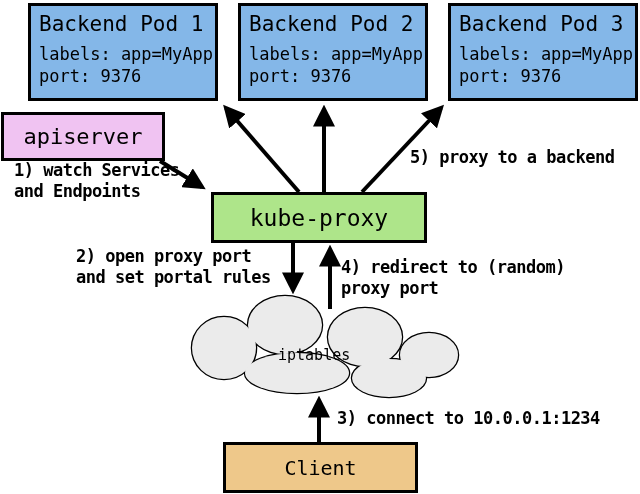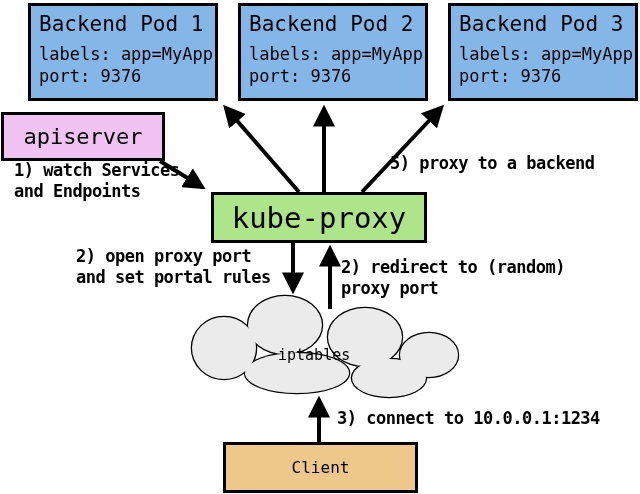--- a/index.html
+++ b/index.html
@@ -21,35 +21,35 @@
   }
   .pod.p1{left:28px;} .pod.p2{left:238px;} .pod.p3{left:448px;}
   .pod-title{font-size:21px;line-height:27px;margin-bottom:5px;white-space:nowrap;}
   .pod-line{font-size:17px;line-height:22px;white-space:nowrap;}
   .apiserver{
     left:1px;top:112px;width:164px;height:49px;background:var(--apiserver);
     display:flex;align-items:center;justify-content:center;font-size:22px;
   }
   .kube-proxy{
     left:211px;top:192px;width:216px;height:51px;background:var(--kube-proxy);
-    display:flex;align-items:center;justify-content:center;font-size:29px;
+    display:flex;align-items:center;justify-content:center;font-size:23px;
   }
   .client{
     left:223px;top:442px;width:195px;height:51px;background:var(--client);
-    display:flex;align-items:center;justify-content:center;font-size:16px;
+    display:flex;align-items:center;justify-content:center;font-size:20px;
   }
   .annotation{
     position:absolute;z-index:3;font-weight:bold;font-size:17px;line-height:21px;
     letter-spacing:-0.5px;white-space:pre-line;
   }
   .a-step1{left:14px;top:160px;}
   .a-step2{left:76px;top:246px;}
   .a-step3{left:337px;top:408px;}
   .a-step4{left:341px;top:257px;}
-  .a-step5{left:390px;top:147px;margin-top:6px;}
+  .a-step5{left:410px;top:147px;}
   .iptables-label{
     position:absolute;left:278px;top:338px;z-index:3;font-size:15px;line-height:18px;margin-top:8px;
   }
   .cloud-stroke{fill:var(--cloud);stroke:var(--outline);stroke-width:2.5;}
   .cloud-fill{fill:var(--cloud);stroke:none;}
   .arrow{stroke:var(--outline);stroke-width:4;fill:none;}
 </style>
 </head>
 <body>
 
@@ -114,17 +114,17 @@
   <div class="node kube-proxy">kube-proxy</div>
   <div class="node client">Client</div>
 
   <div class="iptables-label">iptables</div>
 
   <div class="annotation a-step1">1) watch Services
 and Endpoints</div>
   <div class="annotation a-step2">2) open proxy port
 and set portal rules</div>
   <div class="annotation a-step3">3) connect to 10.0.0.1:1234</div>
-  <div class="annotation a-step4">2) redirect to (random)
+  <div class="annotation a-step4">4) redirect to (random)
 proxy port</div>
   <div class="annotation a-step5">5) proxy to a backend</div>
 
 </div>
 
 </body></html>

